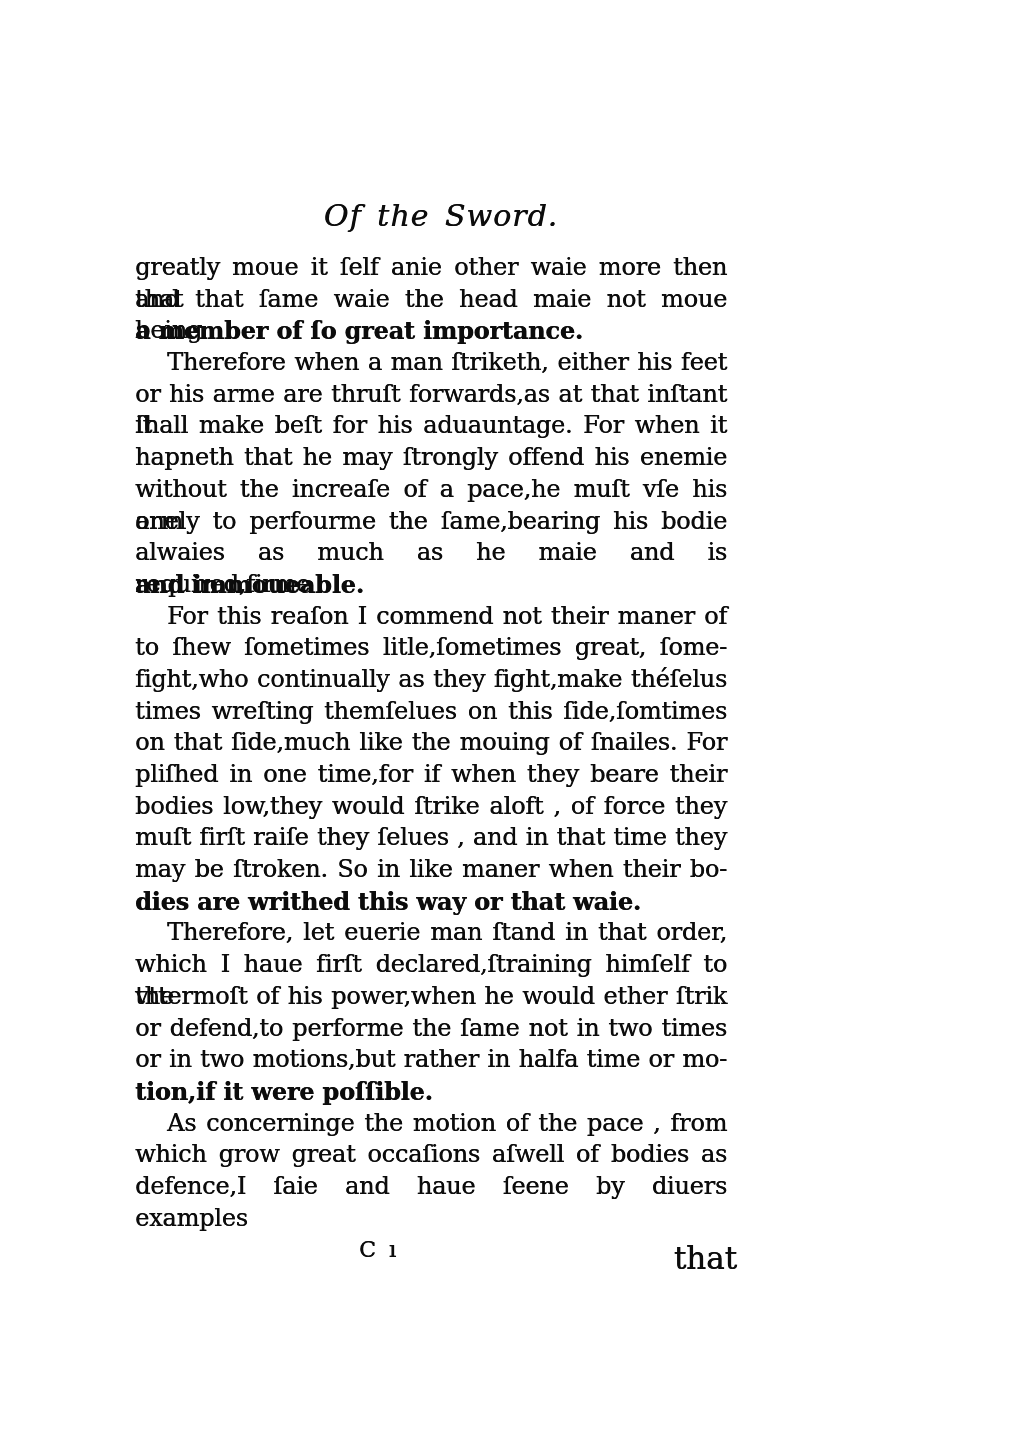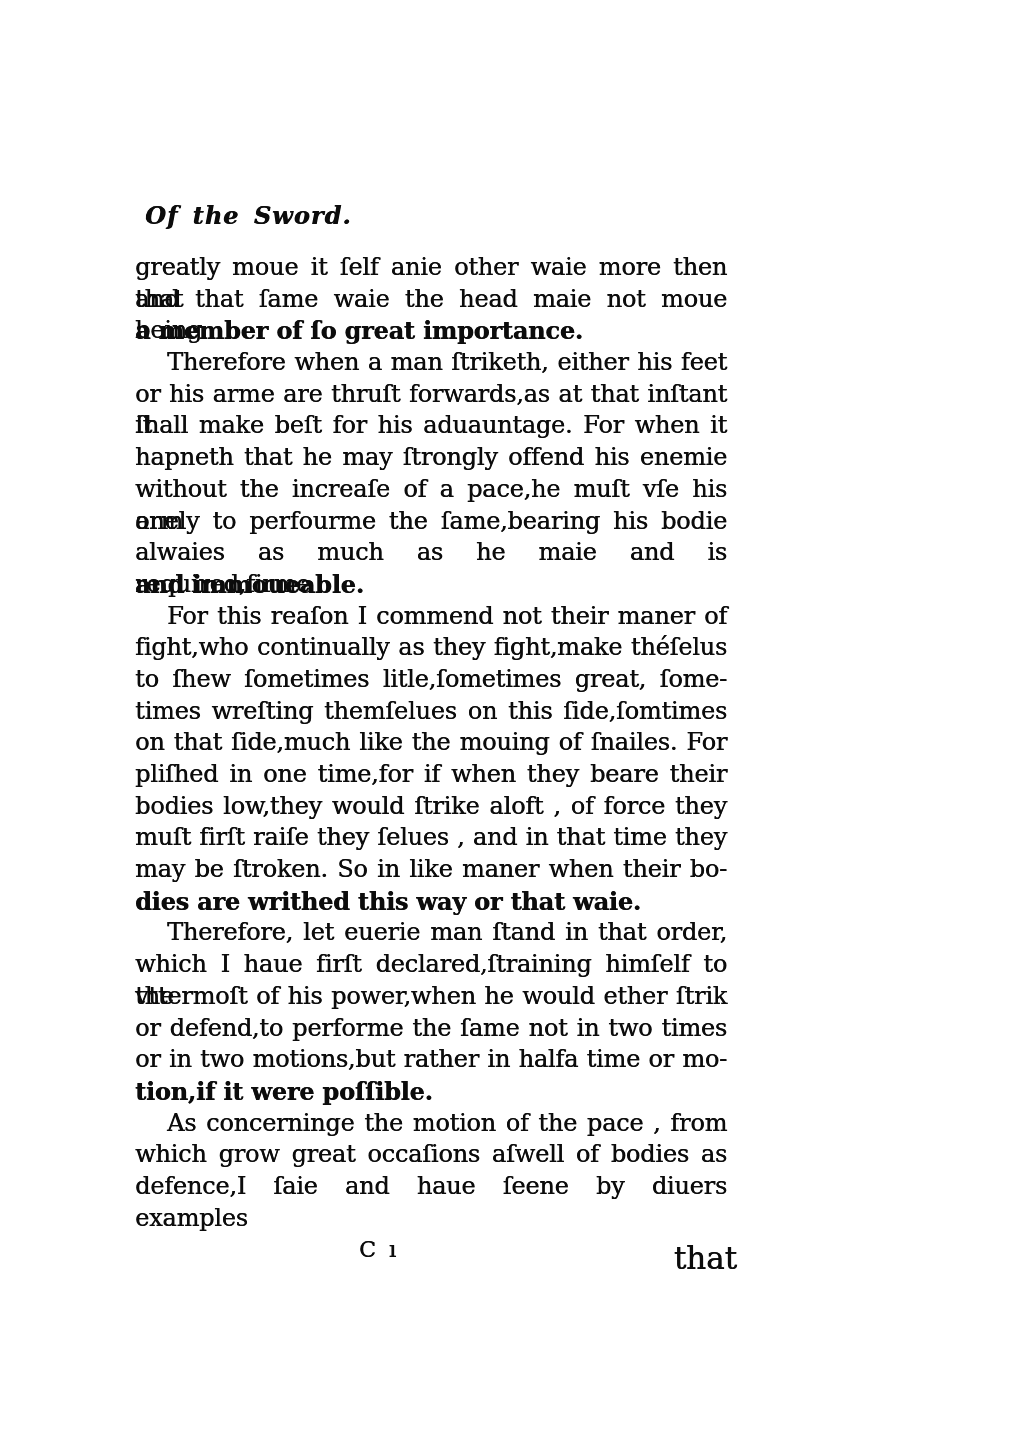--- a/index.html
+++ b/index.html
@@ -11,28 +11,27 @@
   .page {
     position: relative;
     width: 1024px; height: 1448px;
     background: #ffffff;
     color: #0c0c0c;
     overflow: hidden;
   }
   .running-title {
     position: absolute;
     top: 196px; left: 145px; width: 592px;
-    text-align: left;
+    text-align: center;
     font-style: italic;
-    font-size: 24px;
+    font-size: 30px;
     line-height: 40px;
     letter-spacing: 1px;
     word-spacing: 5px;
     text-shadow: 0.5px 0 0 currentColor;
-    font-weight: bold;
   }
   .column {
     position: absolute;
     top: 252px; left: 135px; width: 592px;
   }
   .line {
     font-size: 24px;
     line-height: 31.7px;
     height: 31.7px;
     letter-spacing: -0.2px;
@@ -74,22 +73,22 @@
       <div class="line end">a member of ſo great importance.</div>
       <div class="line indent">Therefore when a man ſtriketh, either his feet</div>
       <div class="line">or his arme are thruſt forwards,as at that inſtant it</div>
       <div class="line">ſhall make beſt for his aduauntage. For when it</div>
       <div class="line">hapneth that he may ſtrongly offend his enemie</div>
       <div class="line">without the increaſe of a pace,he muſt vſe his arm</div>
       <div class="line">onely to perfourme the ſame,bearing his bodie</div>
       <div class="line">alwaies as much as he maie and is required,firme</div>
       <div class="line end">and immoueable.</div>
       <div class="line indent">For this reaſon I commend not their maner of</div>
+      <div class="line">to ſhew ſometimes litle,ſometimes great, ſome-</div>
       <div class="line">fight,who continually as they fight,make théſelus</div>
-      <div class="line">to ſhew ſometimes litle,ſometimes great, ſome-</div>
       <div class="line">times wreſting themſelues on this ſide,ſomtimes</div>
       <div class="line">on that ſide,much like the mouing of ſnailes. For</div>
       <div class="line">pliſhed in one time,for if when they beare their</div>
       <div class="line">bodies low,they would ſtrike aloft , of force they</div>
       <div class="line">muſt firſt raiſe they ſelues , and in that time they</div>
       <div class="line">may be ſtroken. So in like maner when their bo-</div>
       <div class="line end">dies are writhed this way or that waie.</div>
       <div class="line indent">Therefore, let euerie man ſtand in that order,</div>
       <div class="line">which I haue firſt declared,ſtraining himſelf to the</div>
       <div class="line">vttermoſt of his power,when he would ether ſtrik</div>

